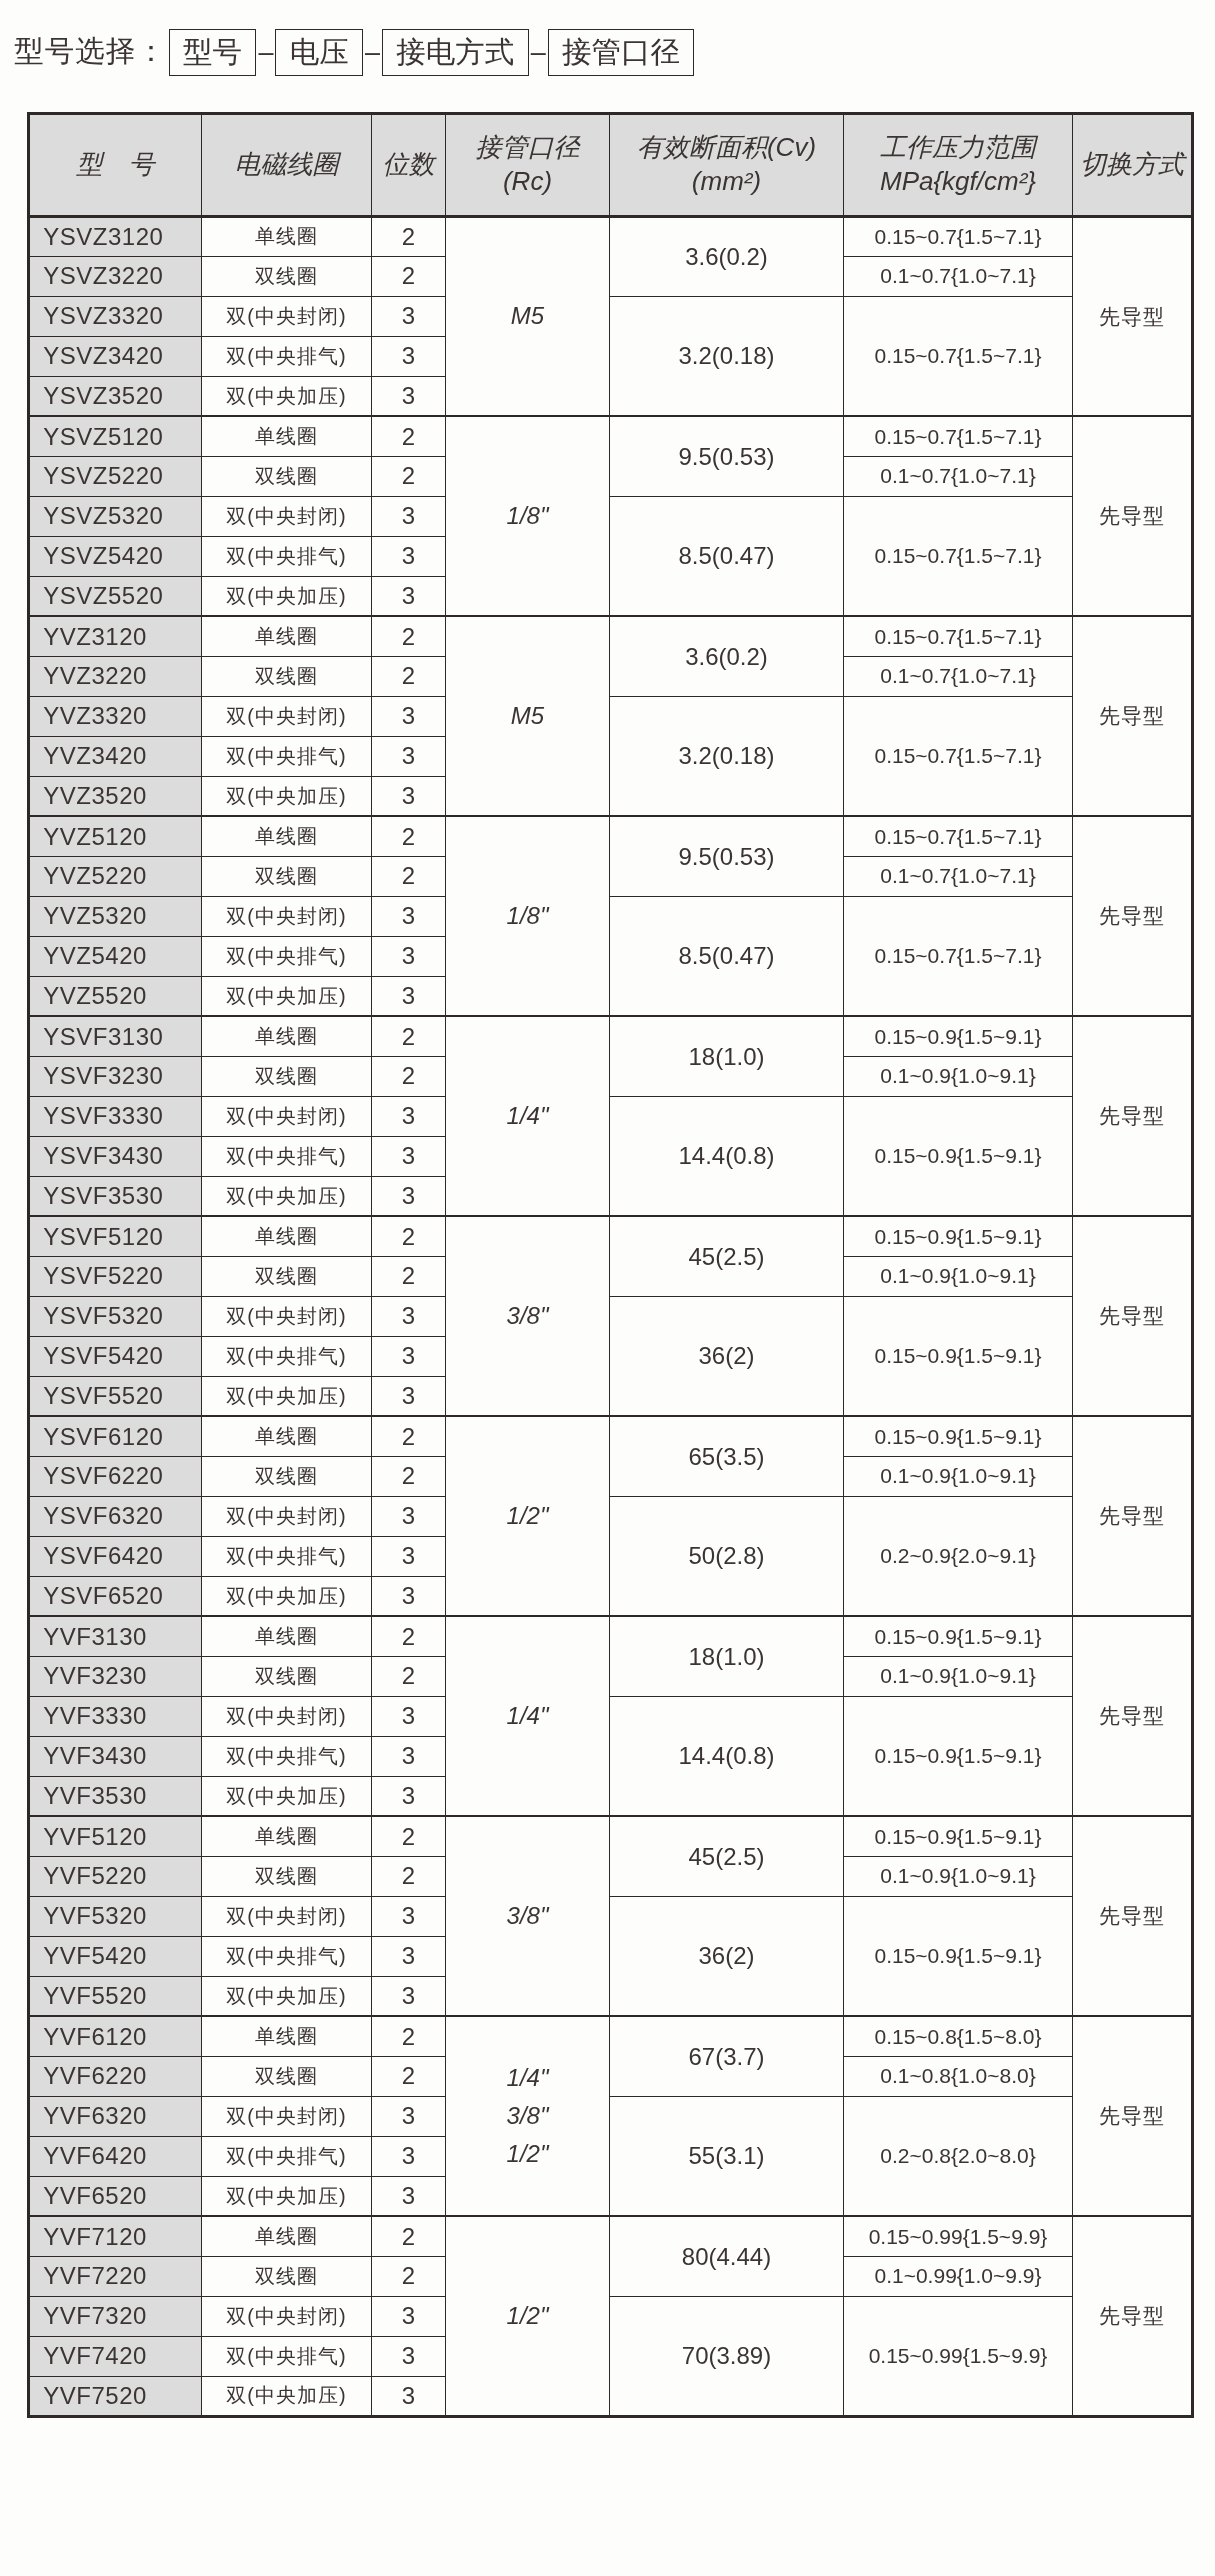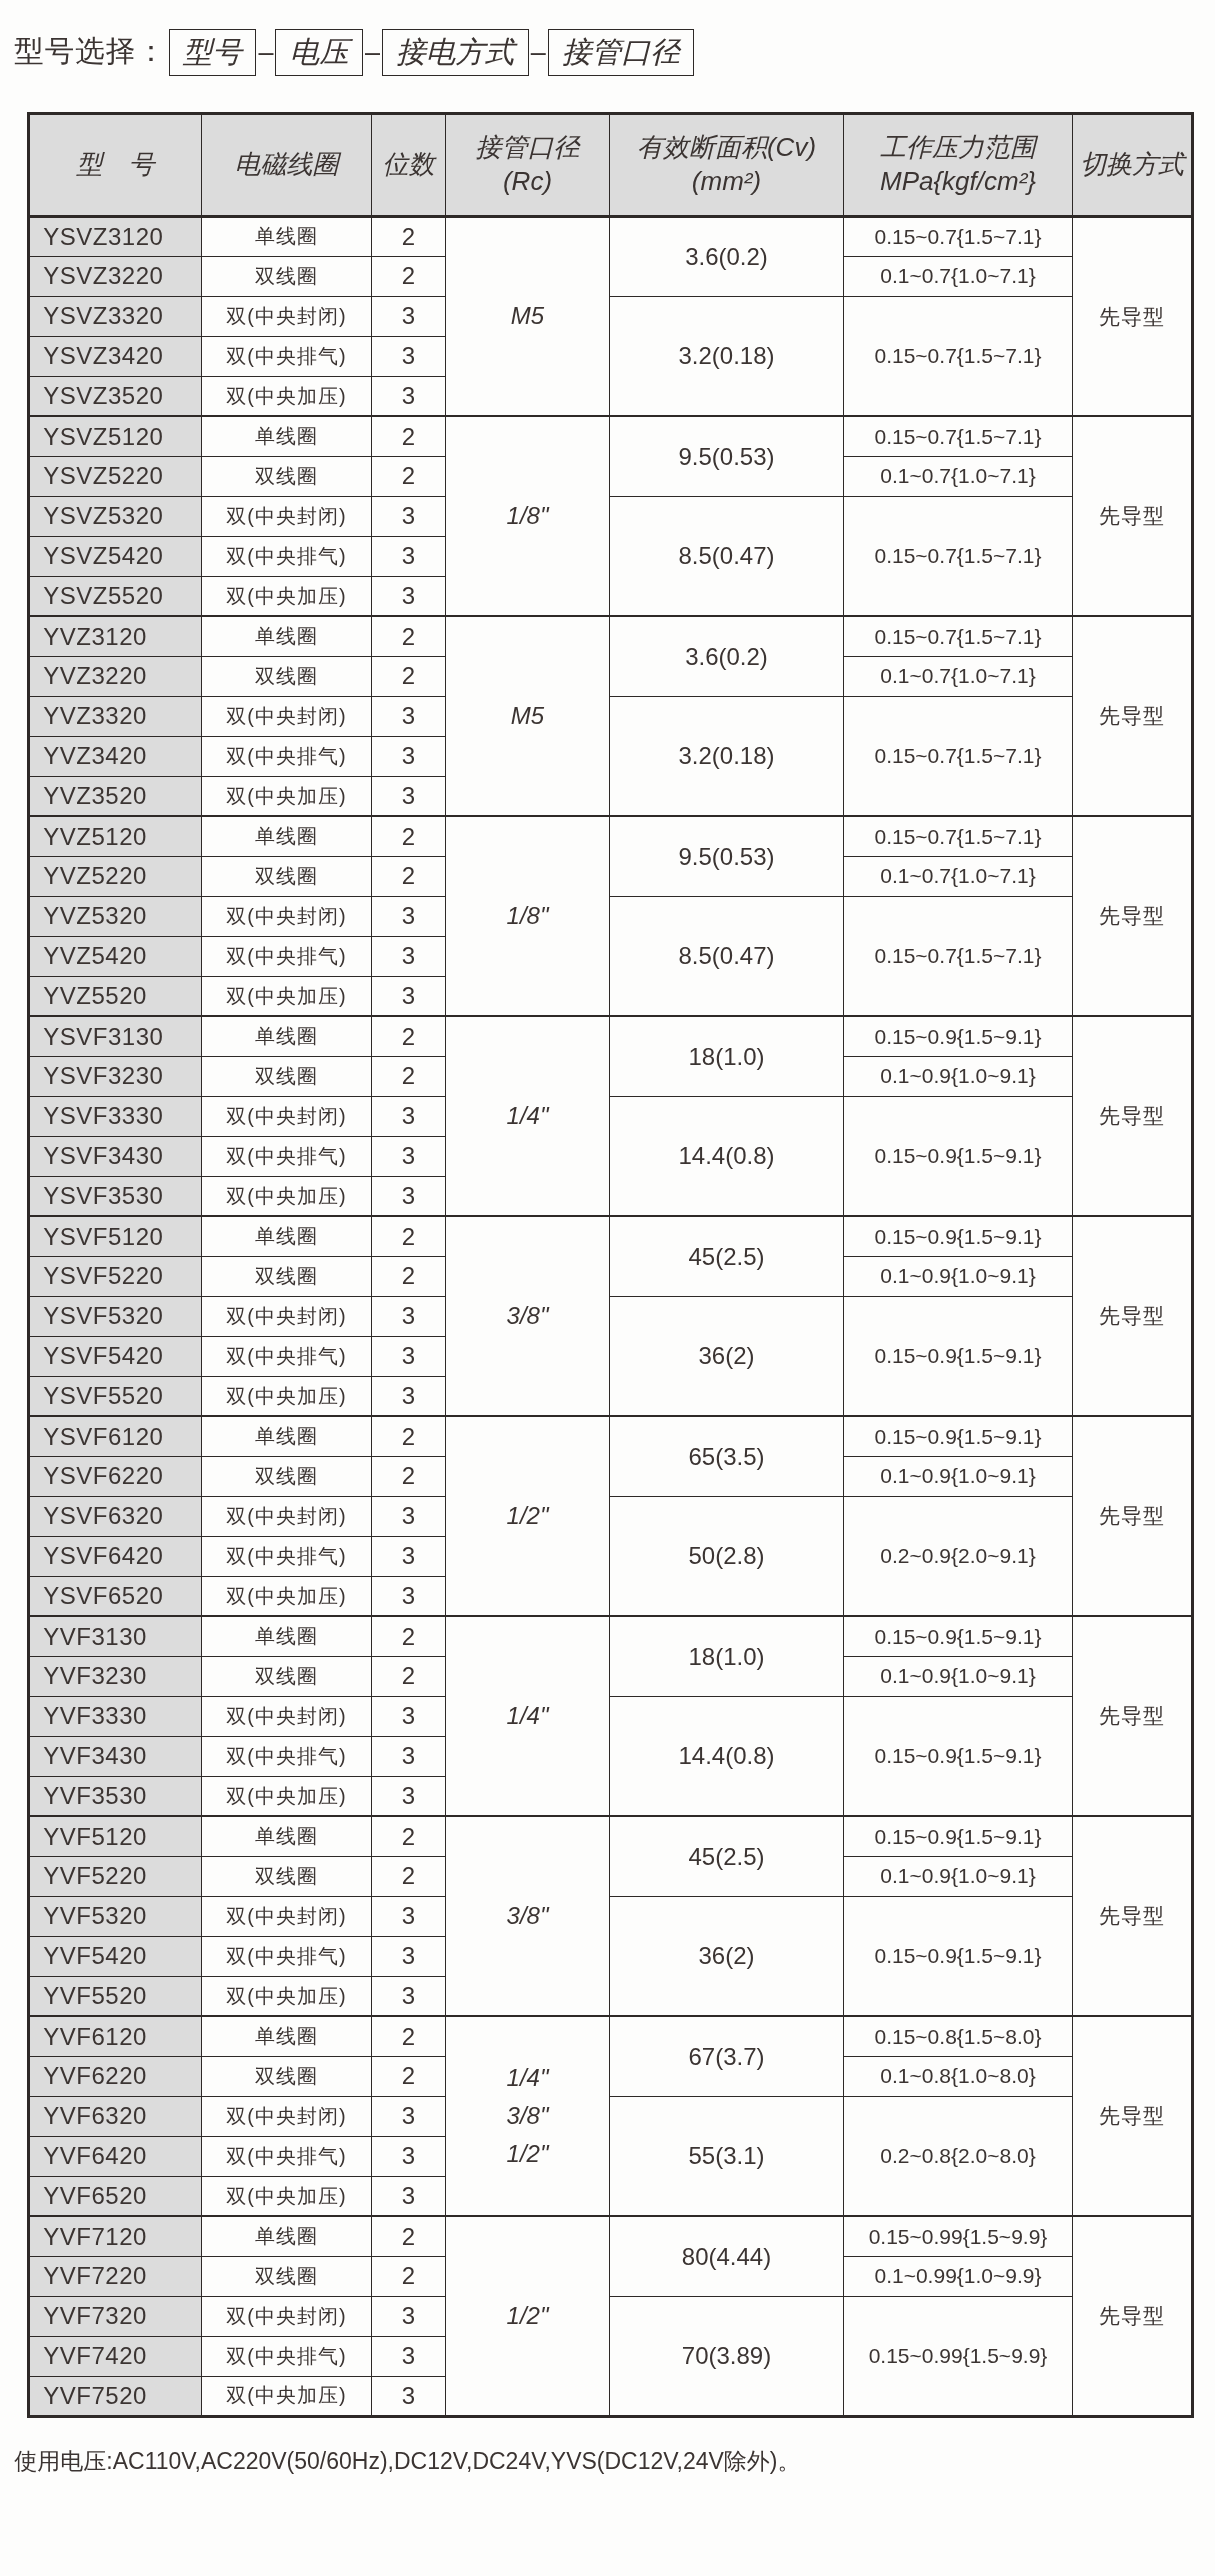--- a/index.html
+++ b/index.html
@@ -22,21 +22,20 @@
     display:flex;align-items:center;gap:2px;
     margin:29px 0 36px 14.3px;
     font-size:29.5px;
   }
   .sel-label{letter-spacing:1px;}
   .sel-box{
     display:inline-block;
     border:1.9px solid var(--line);
     padding:6.7px 13.3px 8.6px 13.3px;
     line-height:1;
-    font-style:italic;
   }
   .sel-dash{font-size:27px;}
   
   table.spec{
     border-collapse:collapse;
     table-layout:fixed;
     margin-left:27px;
     width:1164px;
     border:3.8px solid var(--line);
   }
@@ -492,15 +491,14 @@
       </tr>
       <tr>
         <td class="td-model group-end">YVF7520</td>
         <td class="td-coil group-end">双(中央加压)</td>
         <td class="td-pos group-end">3</td>
       </tr>
     </tbody>
 </table>
 
 <div class="notes">
-  <p>使用电压:AC110V,AC220V(50/60Hz),DC12V,DC24V,YVS(DC12V,24V除外)。</p>
 </div>
 
 
 </body></html>

